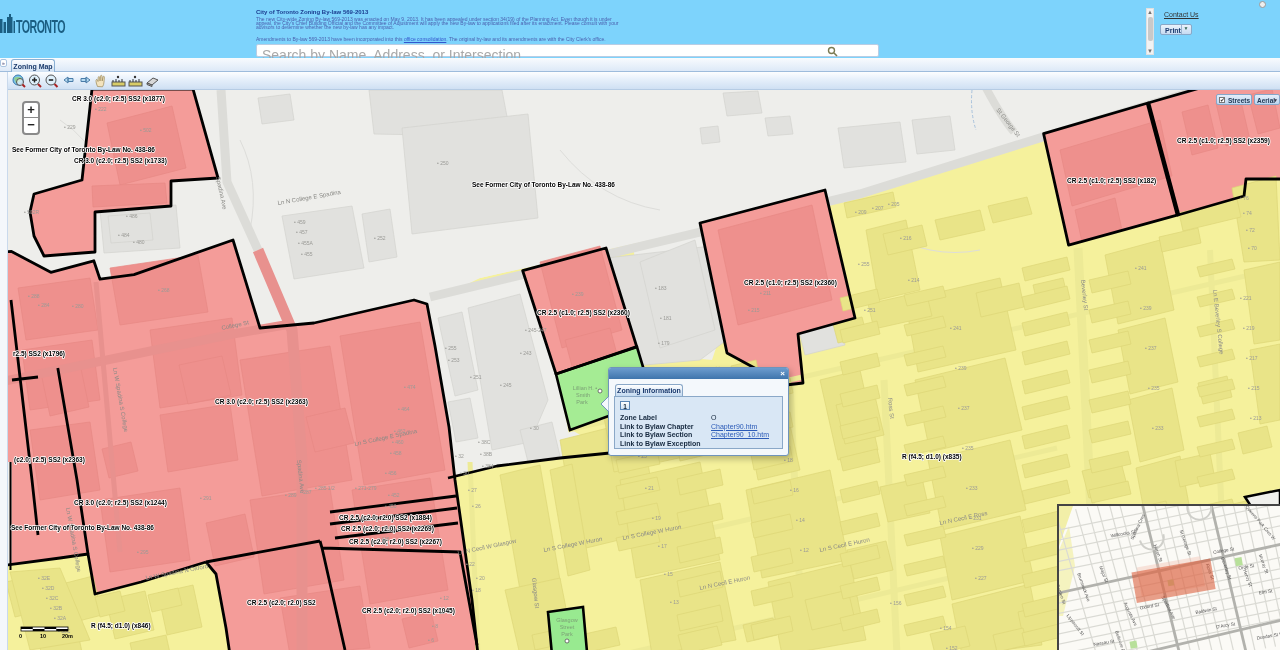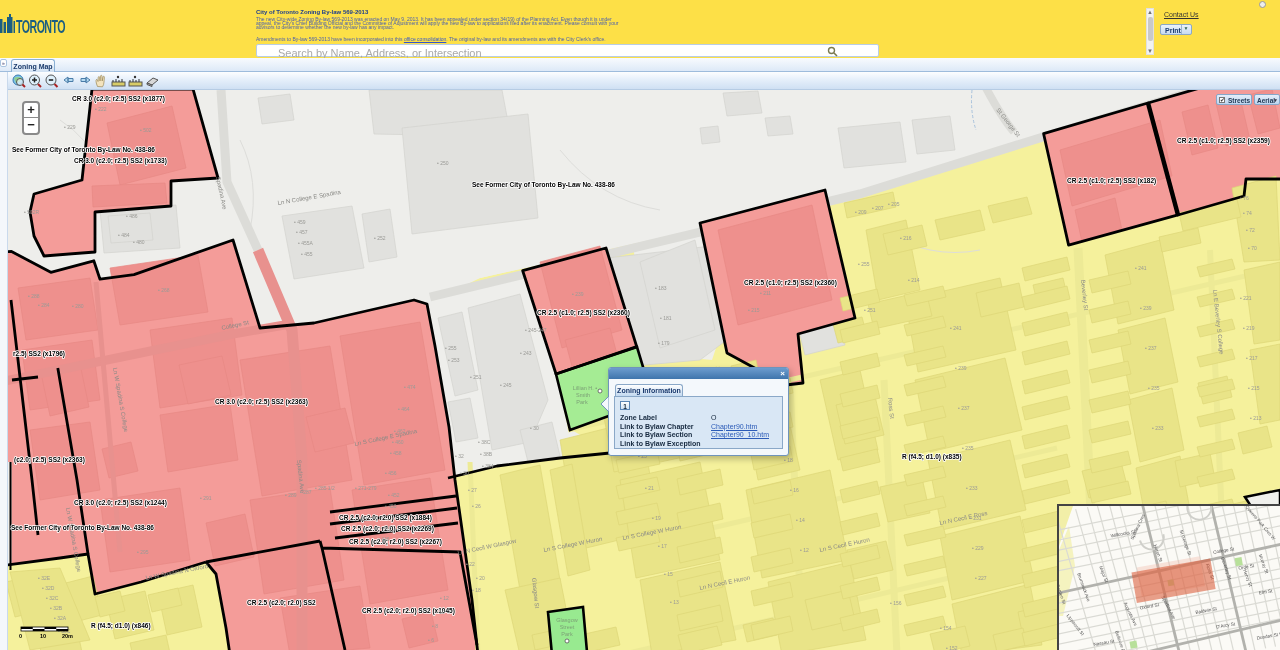--- a/index.html
+++ b/index.html
@@ -5,40 +5,40 @@
 * { margin:0; padding:0; box-sizing:border-box; }
 html,body { width:1280px; height:650px; overflow:hidden; background:#fff;
   font-family:"Liberation Sans", sans-serif; }
 #page { position:relative; width:1280px; height:650px; }
 .abs { position:absolute; }
 </style>
 </head>
 <body>
 <div id="page">
 
-<div class="abs" style="left:0;top:0;width:1280px;height:58px;background:#fde047;">
+<div class="abs" style="left:0;top:0;width:1280px;height:58px;background:#7dd3fc;">
 
   <svg class="abs" style="left:0;top:11px;" width="90" height="26" viewBox="0 0 90 26">
     <g fill="#1b5e82">
       <rect x="0" y="8" width="2.5" height="14"></rect>
       <rect x="3.5" y="11" width="2.5" height="11"></rect>
       <path d="M7,22 L7,6 L9,6 L9,3 L11,3 L11,6 L12.5,6 L12.5,22 Z"></path>
       <rect x="13.5" y="10" width="1.5" height="12"></rect>
       <text x="16" y="22" font-size="19" font-weight="bold" fill="#1b5e82" style="font-family:'Liberation Sans',sans-serif; letter-spacing:-1px;" textLength="49" lengthAdjust="spacingAndGlyphs">TORONTO</text>
     </g>
   </svg>
 
   <div class="abs" style="left:256px;top:9px;width:372px;">
     <div style="font-size:6px;font-weight:bold;color:#1a3c8f;">City of Toronto Zoning By-law 569-2013</div>
     <div style="font-size:5px;color:#4a5fae;line-height:4.1px;margin-top:2px;">The new City-wide Zoning By-law 569-2013 was enacted on May 9, 2013. It has been appealed under section 34(19) of the Planning Act. Even though it is under appeal, the City's Chief Building Official and the Committee of Adjustment will apply the new By-law to applications filed after its enactment. Please consult with your advisors to determine whether the new by-law has any impact.</div>
     <div style="font-size:5px;color:#4a5fae;margin-top:7px;">Amendments to By-law 569-2013 have been incorporated into this <span style="text-decoration:underline;color:#3355cc;">office consolidation</span>. The original by-law and its amendments  are with the City Clerk's office.</div>
   </div>
 
   <div class="abs" style="left:256px;top:44px;width:623px;height:13px;border:1px solid #b9cde4;border-radius:2px;background:#fff;">
-    <span style="position:absolute;left:21px;top:1.5px;font-size:11px;color:#a9a9a9;">Search by Name, Address, or Intersection</span>
+    <span style="position:absolute;left:5px;top:1.5px;font-size:14px;color:#a9a9a9;">Search by Name, Address, or Intersection</span>
     <svg class="abs" style="right:40px;top:1px;" width="11" height="11" viewBox="0 0 11 11">
       <circle cx="4.5" cy="4.5" r="3" fill="none" stroke="#7a7a52" stroke-width="1.4"></circle>
       <line x1="7" y1="7" x2="10" y2="10" stroke="#7a7a52" stroke-width="1.6"></line>
     </svg>
   </div>
 
   <div class="abs" style="left:1146px;top:8px;width:8px;height:47px;background:#f2f2f2;border:1px solid #e0e0e0;">
     <div class="abs" style="left:0px;top:0px;width:6px;height:6px;color:#707070;font-size:6px;text-align:center;">▲</div>
     <div class="abs" style="left:0.5px;top:8px;width:5px;height:24px;background:#c9c9c9;border-radius:2px;"></div>
     <div class="abs" style="left:0px;bottom:0px;width:6px;height:6px;color:#707070;font-size:6px;text-align:center;">▼</div>

